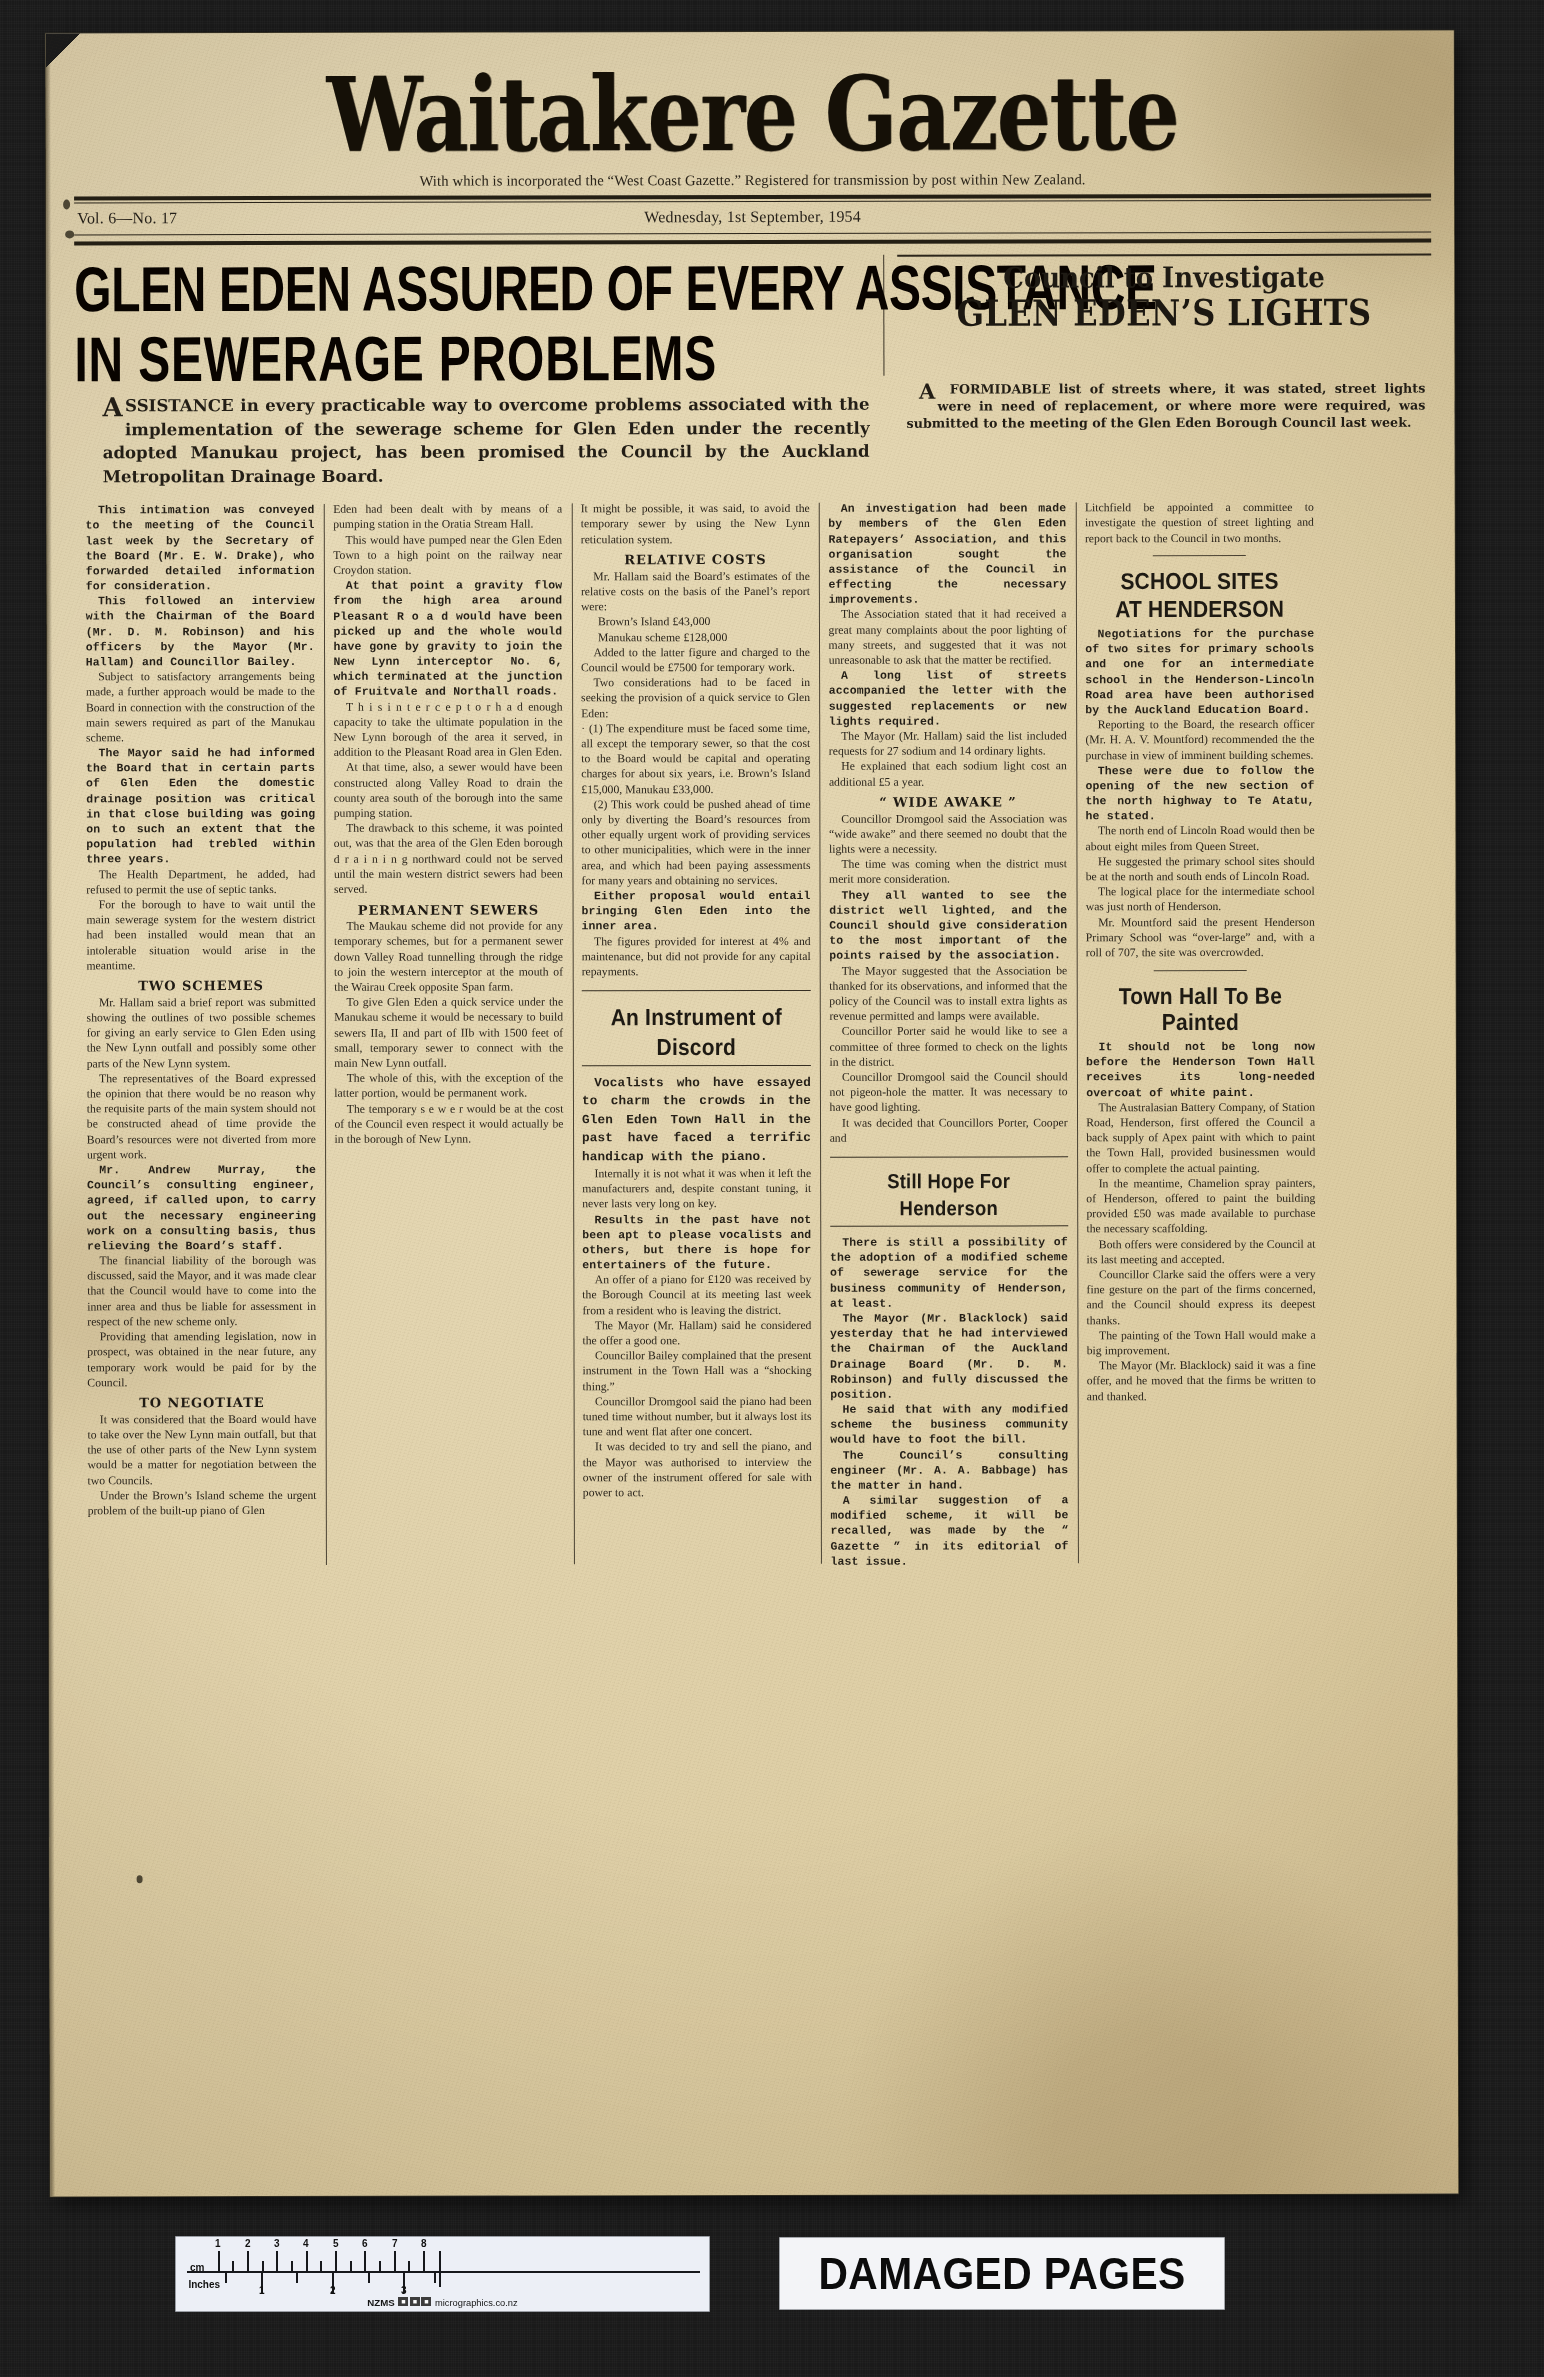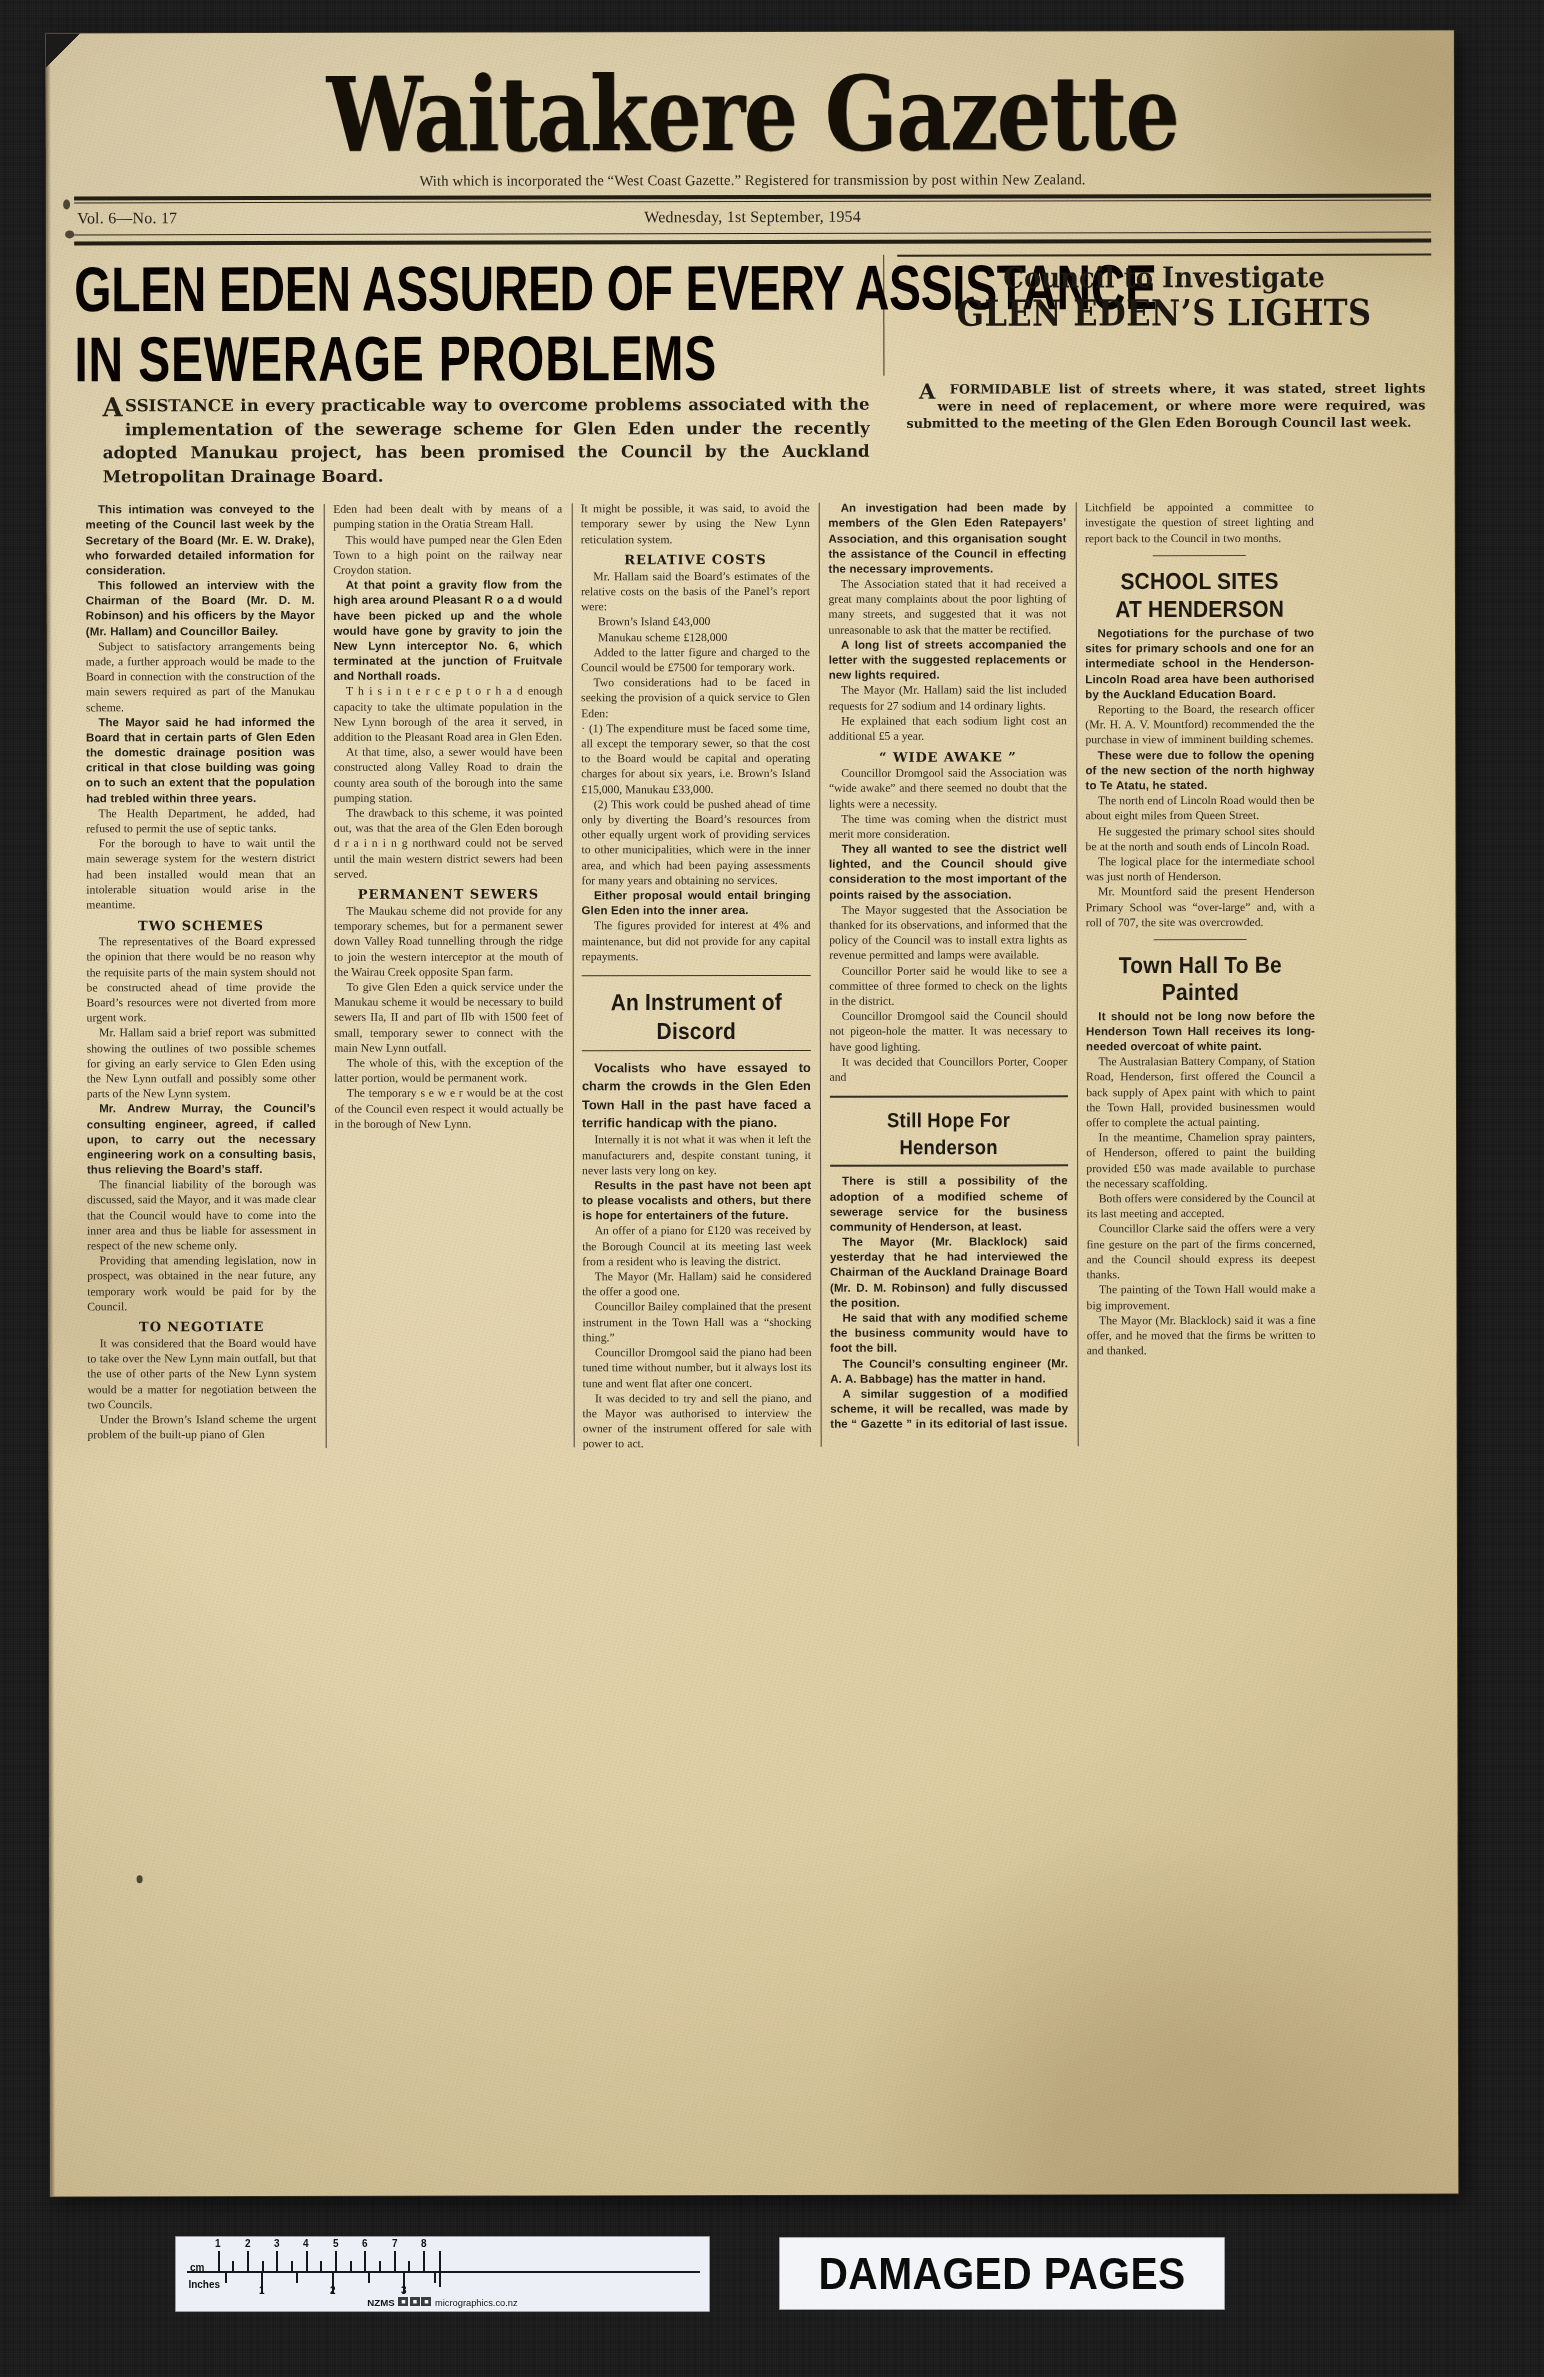--- a/index.html
+++ b/index.html
@@ -121,21 +121,21 @@
      width:0.8px;background:#4a4233;}
   .col.wide{width:238px;}
 
   .col p{
     margin:0 0 0;text-align:justify;
     font-family:"Liberation Serif",serif;font-size:11.7px;line-height:1.30;
     text-indent:12.4px;color:#2a241b;
     word-spacing:0.2px;
   }
   .col p.noindent{text-index:0;text-indent:0;}
-  .col p.b{font-family:Liberation Sans, sans-serif;font-weight:700;font-size:11.5px;
+  .col p.b{font-family:Liberation Mono, monospace;font-weight:700;font-size:11.5px;
      line-height:1.32;letter-spacing:0.1px;color:#241f17;}
 
   .subhead{
     font-family:"DejaVu Serif",serif;font-weight:700;
     font-size:13px;text-align:center;letter-spacing:0.9px;
     margin:5.4px 0 1.5px;color:#201b14;
   }
   .sec-rule{height:0.8px;background:#4a4233;width:93px;margin:9.3px auto 7.7px;}
 
   
@@ -245,22 +245,22 @@
     <div id="cols">
 
       <div class="col">
         <p class="b">This intimation was conveyed to the meeting of the Council last week by the Secretary of the Board (Mr. E. W. Drake), who forwarded detailed information for consideration.</p>
         <p class="b">This followed an interview with the Chairman of the Board (Mr. D. M. Robinson) and his officers by the Mayor (Mr. Hallam) and Councillor Bailey.</p>
         <p>Subject to satisfactory arrangements being made, a further approach would be made to the Board in connection with the construction of the main sewers required as part of the Manukau scheme.</p>
         <p class="b">The Mayor said he had informed the Board that in certain parts of Glen Eden the domestic drainage position was critical in that close building was going on to such an extent that the population had trebled within three years.</p>
         <p>The Health Department, he added, had refused to permit the use of septic tanks.</p>
         <p>For the borough to have to wait until the main sewerage system for the western district had been installed would mean that an intolerable situation would arise in the meantime.</p>
         <div class="subhead">TWO SCHEMES</div>
+        <p>Mr. Hallam said a brief report was submitted showing the outlines of two possible schemes for giving an early service to Glen Eden using the New Lynn outfall and possibly some other parts of the New Lynn system.</p>
         <p>The representatives of the Board expressed the opinion that there would be no reason why the requisite parts of the main system should not be constructed ahead of time provide the Board’s resources were not diverted from more urgent work.</p>
-        <p>Mr. Hallam said a brief report was submitted showing the outlines of two possible schemes for giving an early service to Glen Eden using the New Lynn outfall and possibly some other parts of the New Lynn system.</p>
         <p class="b">Mr. Andrew Murray, the Council’s consulting engineer, agreed, if called upon, to carry out the necessary engineering work on a consulting basis, thus relieving the Board’s staff.</p>
         <p>The financial liability of the borough was discussed, said the Mayor, and it was made clear that the Council would have to come into the inner area and thus be liable for assessment in respect of the new scheme only.</p>
         <p>Providing that amending legislation, now in prospect, was obtained in the near future, any temporary work would be paid for by the Council.</p>
         <div class="subhead">TO NEGOTIATE</div>
         <p>It was considered that the Board would have to take over the New Lynn main outfall, but that the use of other parts of the New Lynn system would be a matter for negotiation between the two Councils.</p>
         <p>Under the Brown’s Island scheme the urgent problem of the built-up piano of Glen</p>
       </div>
 
       <div class="col">
         <p class="noindent">Eden had been dealt with by means of a pumping station in the Oratia Stream Hall.</p>

